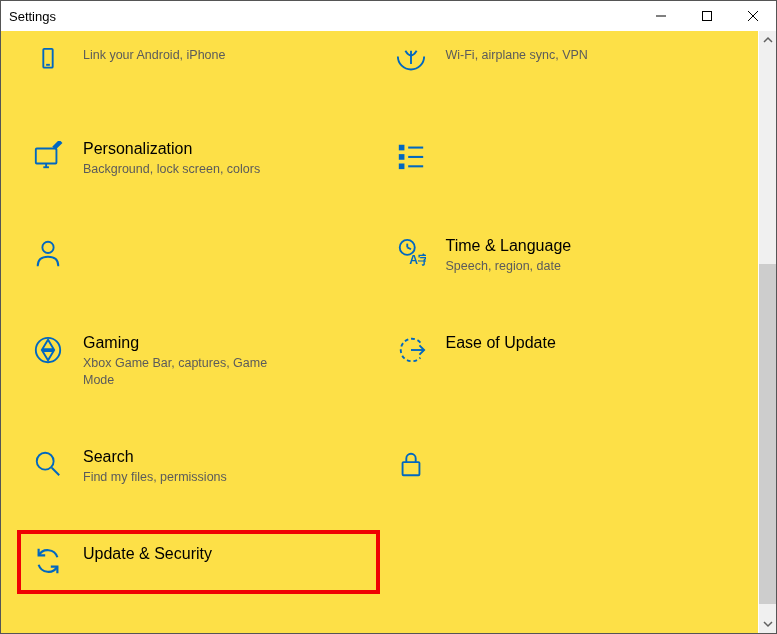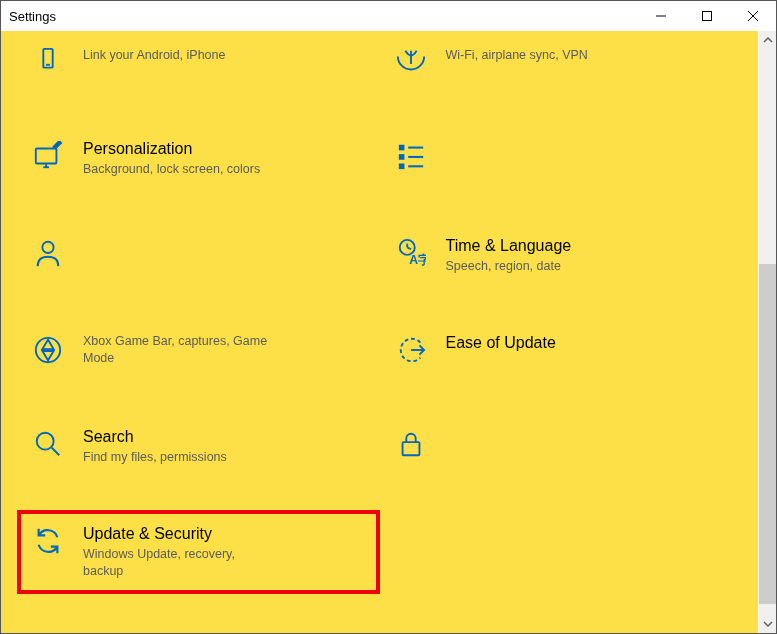--- a/index.html
+++ b/index.html
@@ -231,20 +231,21 @@
       </div>
 
       <div class="tile">
         <div class="tile-icon">
           <svg width="30" height="30" viewBox="0 0 32 32" stroke-width="2">
             <circle cx="16" cy="16" r="13"></circle>
             <path d="M16 5 L10 15 L22 15 Z M16 27 L10 17 L22 17 Z"></path>
           </svg>
         </div>
         <div class="tile-text">
+          <span class="tile-title">Gaming</span>
           <span class="tile-desc">Xbox Game Bar, captures, Game Mode</span>
         </div>
       </div>
 
       <div class="tile">
         <div class="tile-icon">
           <svg width="30" height="30" viewBox="0 0 32 32" stroke-width="2">
             <path d="M26 8 A12 12 0 1 0 26 24" stroke-dasharray="4 3"></path>
             <line x1="16" y1="16" x2="30" y2="16"></line>
             <polyline points="25,11 30,16 25,21"></polyline>
@@ -281,21 +282,20 @@
         <div class="tile-icon">
           <svg width="30" height="30" viewBox="0 0 32 32" stroke-width="2.3">
             <path d="M26 12 A11 11 0 0 0 6 10"></path>
             <polyline points="6,3 6,10 13,10"></polyline>
             <path d="M6 20 A11 11 0 0 0 26 22"></path>
             <polyline points="26,29 26,22 19,22"></polyline>
           </svg>
         </div>
         <div class="tile-text">
           <span class="tile-title">Update &amp; Security</span>
-          <span class="tile-desc">Windows Update, recovery, backup</span>
         </div>
       </div>
 
       <div></div>
 
     </div>
   </div>
 
   <div class="scrollbar">
     <div class="sb-arrow">

